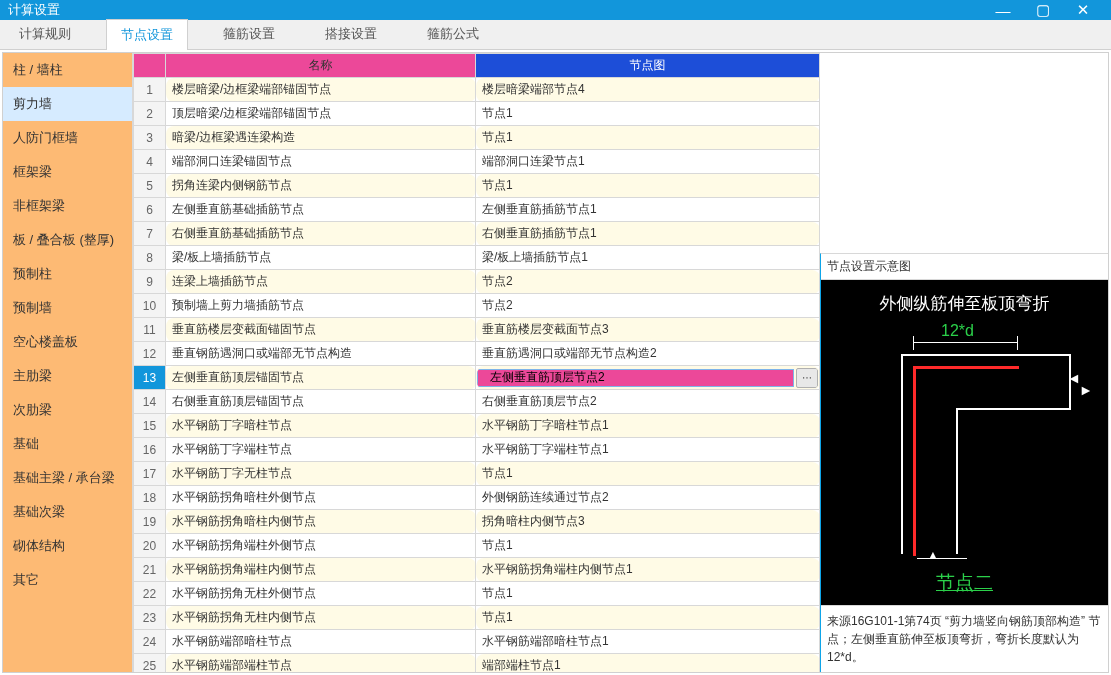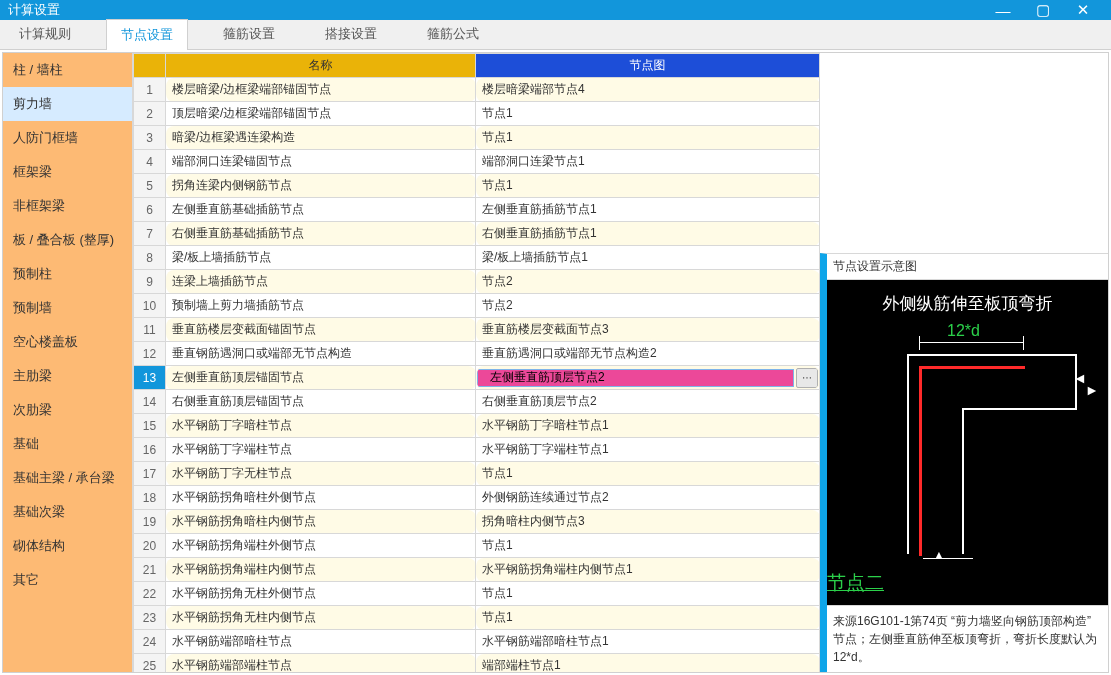--- a/index.html
+++ b/index.html
@@ -12,30 +12,30 @@
 .tab { padding: 6px 14px; font-size: 13px; color: #555; cursor: pointer; border: 1px solid transparent; border-bottom: none; }
 .tab.active { background: #fff; color: #1296db; border-color: #d0d0d0; position: relative; top: 1px; }
 .content { flex: 1; display: flex; overflow: hidden; border: 1px solid #d0d0d0; margin: 2px; }
 .sidebar { width: 130px; border-right: 1px solid #d8d8d8; overflow-y: auto; background: #fdba74; }
 .side-item { padding: 8px 10px; font-size: 13px; color: #333; cursor: pointer; }
 .side-item.active { background: #d6ebff; }
 .main { flex: 1; display: flex; overflow: hidden; }
 .grid-wrap { flex: 1; overflow: auto; min-width: 0; }
 table { border-collapse: collapse; width: 100%; table-layout: fixed; }
 th, td { border: 1px solid #d8d8d8; padding: 3px 6px; font-size: 12px; color: #333; text-align: left; white-space: nowrap; overflow: hidden; text-overflow: ellipsis; }
-th { background: #eab308; text-align: center; font-weight: normal; }
+th { background: #ec4899; text-align: center; font-weight: normal; }
 th.node { background: #1d4ed8; color: #fff; }
 td.rownum { width: 28px; text-align: center; background: #f4f4f4; color: #666; }
 tr.even td.name, tr.even td.node { background: #fffbe6; border-radius: 8px; }
 tr.selected td.rownum { background: #1296db; color: #fff; }
 tr.selected td.node { padding: 1px; }
 .cell-editor { display: flex; align-items: center; width: 100%; height: 20px; }
 .cell-editor input { flex: 1; border: 1px solid #7eb4ea; padding: 1px 12px; font-size: 12px; background: #ec4899; min-width: 0; }
 .cell-editor .dots { width: 22px; height: 20px; background: #e8e8e8; border: 1px solid #b0b0b0; border-radius: 2px; margin-left: 2px; display: flex; align-items: center; justify-content: center; font-size: 10px; cursor: pointer; }
-.preview { width: 288px; border-left: 7px solid #0ea5e9; border-top: 1px solid #d8d8d8; display: flex; flex-direction: column; margin-top: 200px; background: #fff; }
+.preview { width: 288px; border-left: 1px solid #0ea5e9; border-top: 1px solid #d8d8d8; display: flex; flex-direction: column; margin-top: 200px; background: #fff; }
 .preview-title { padding: 4px 6px; font-size: 12px; color: #333; border-bottom: 1px solid #d8d8d8; }
 .preview-diagram { flex: 1; background: #000; position: relative; text-decoration: underline; }
 .preview-caption { padding: 6px; font-size: 12px; color: #333; line-height: 1.5; border-top: 1px solid #d8d8d8; }
 .diag-text { position: absolute; color: #fff; font-size: 17px; }
 .red-line { position: absolute; background: #ff2a2a; }
 .white-line { position: absolute; background: #fff; }
 .link-underline { color: #2bd04a; text-decoration: underline; }
 </style>
 </head>
 <body>
@@ -244,19 +244,19 @@
 
           <div class="red-line" style="left:92px;top:86px;width:106px;height:3px"></div>
           <div class="red-line" style="left:92px;top:86px;width:3px;height:190px"></div>
 
           <div style="position:absolute;left:246px;top:90px;color:#fff;font-size:14px">◄</div>
           <div style="position:absolute;left:258px;top:102px;color:#fff;font-size:14px">►</div>
 
           <div class="white-line" style="left:96px;top:278px;width:50px;height:1px"></div>
           <div style="position:absolute;left:106px;top:268px;color:#fff;font-size:12px">▲</div>
 
-          <div class="diag-text link-underline" style="left:0;right:0;top:290px;text-align:left;font-size:19px">节点二</div>
+          <div class="diag-text link-underline" style="left:0;right:0;top:290px;text-align:center;font-size:19px">节点二</div>
         </div>
         <div class="preview-caption">来源16G101-1第74页 “剪力墙竖向钢筋顶部构造” 节点；左侧垂直筋伸至板顶弯折，弯折长度默认为 12*d。</div>
       </div>
     </div>
   </div>
 </div>
 
 </body></html>

